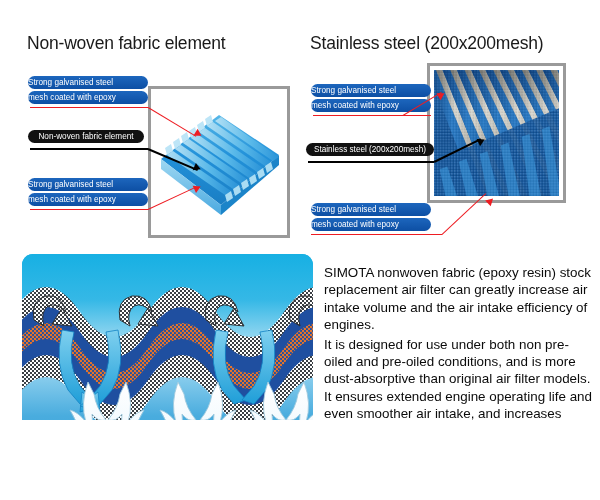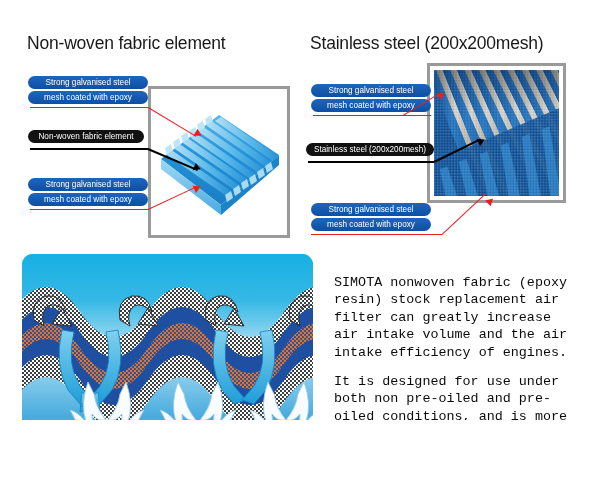--- a/index.html
+++ b/index.html
@@ -31,21 +31,20 @@
     position: absolute;
     width: 120px;
   }
   .pill {
     height: 13px;
     border-radius: 7px;
     background: #1259b0;
     color: #ffffff;
     font-size: 8.2px;
     line-height: 13px;
-    text-align: center;
     white-space: nowrap;
     margin-bottom: 2px;
     box-sizing: border-box;
     background-image: linear-gradient(180deg, #1d66bd 0%, #0d4fa4 100%);
   }
   .pill-black {
     position: absolute;
     height: 13px;
     border-radius: 7px;
     background: #111111;
@@ -125,21 +124,21 @@
 
   
   #description {
     position: absolute;
     left: 322px; top: 262px;
     width: 272px;
     font-size: 13.4px;
     line-height: 17.4px;
     color: #0b0b0b;
   }
-  #description p { margin: 12px; font-family: Liberation Mono, monospace; }
+  #description p { margin: 2px; }
 </style>
 </head>
 <body>
 
 <div id="page">
 
   <div id="title-left" class="section-title">Non-woven fabric element</div>
 
   <div id="title-right" class="section-title">Stainless steel (200x200mesh)</div>
 

